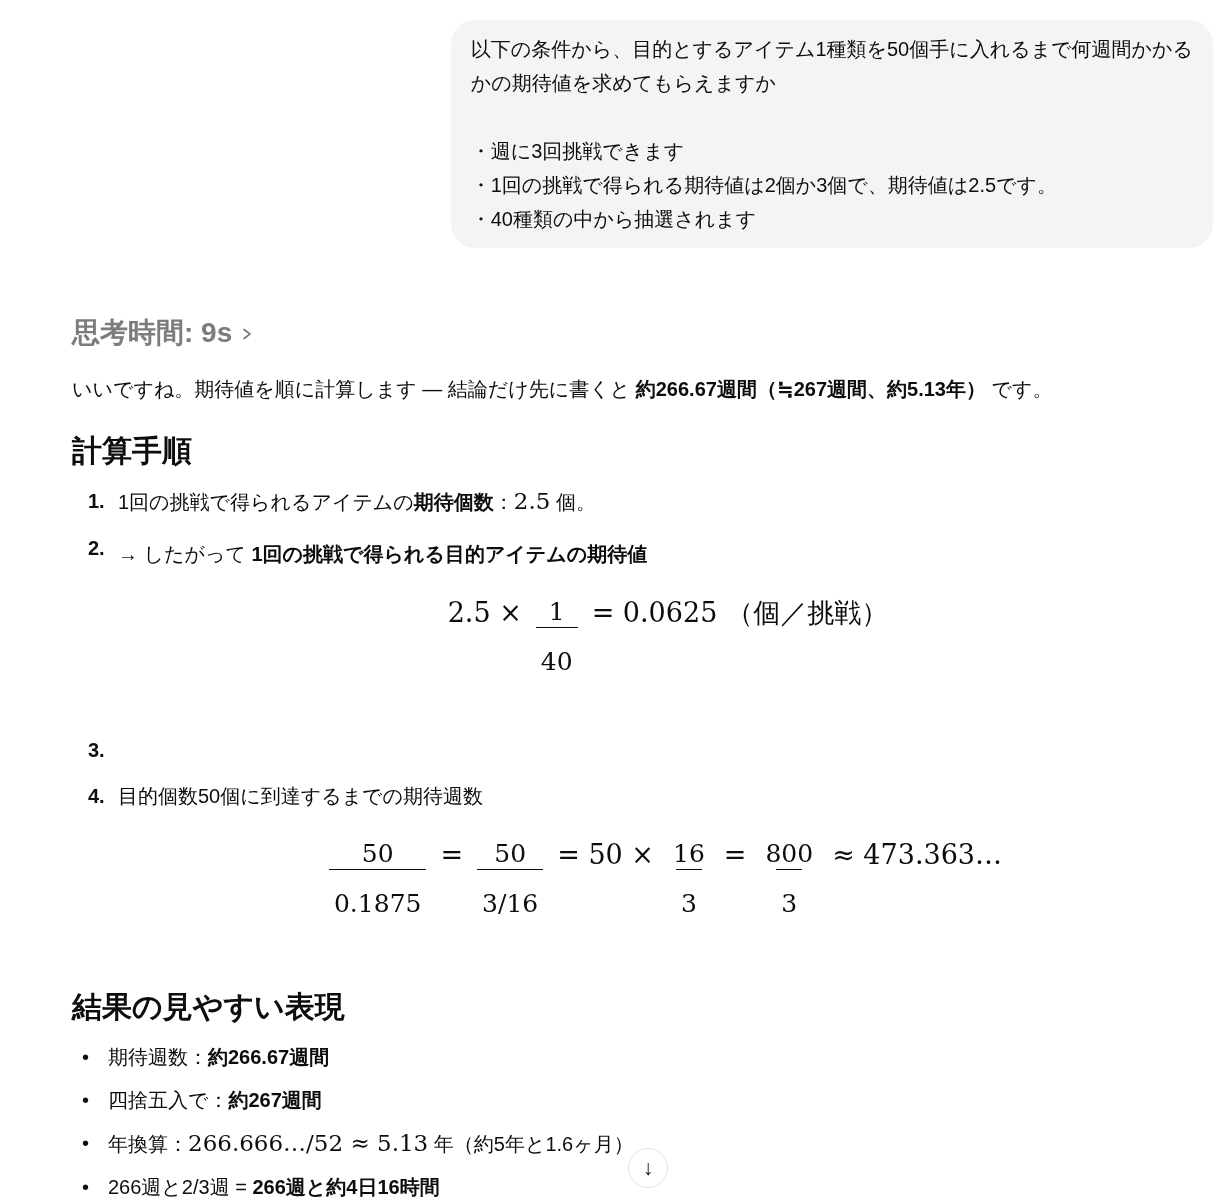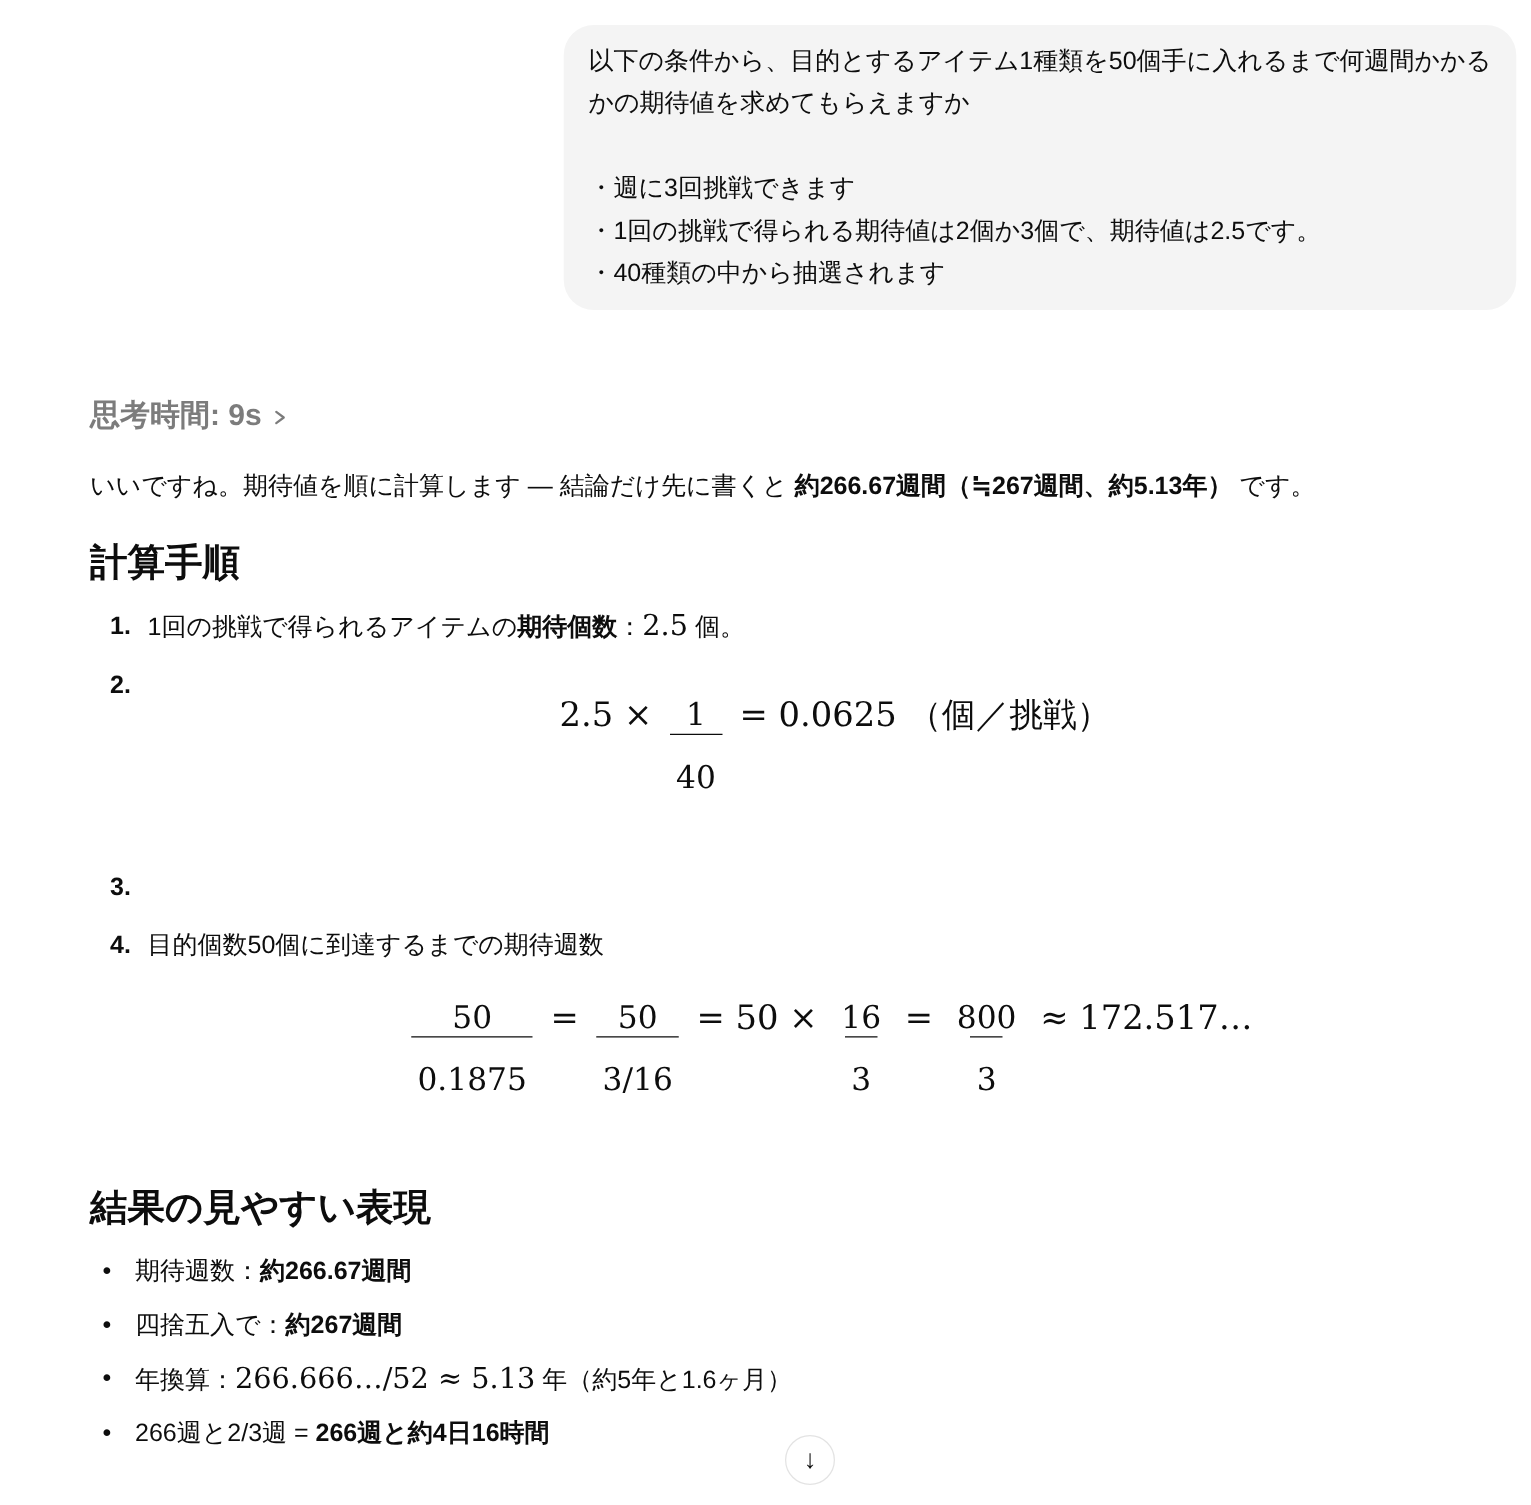--- a/index.html
+++ b/index.html
@@ -15,21 +15,21 @@
   .bubble-row{display:flex;justify-content:flex-end;padding-top:20px;}
   .bubble{
     background:#f4f4f4;border-radius:24px;
     padding:12px 20px;max-width:790px;box-sizing:border-box;
     font-size:20px;line-height:34px;white-space:pre-line;color:#0d0d0d;
   }
 
   
   .thinking{
     margin-top:72px;display:inline-flex;align-items:center;gap:8px;
-    font-size:24px;font-weight:600;color:#7c7c7c;cursor:pointer;line-height:26px;
+    font-size:28px;font-weight:600;color:#7c7c7c;cursor:pointer;line-height:26px;
     background:none;border:none;padding:0;font-family:inherit;
   }
   .thinking svg{display:block;margin-top:2px;}
 
   .intro{margin:26px 0 0;font-size:20px;line-height:34px;}
   .b{font-weight:700;}
   .imath{font-family:"DejaVu Serif","Liberation Serif",serif;font-size:23px;}
 
   h3.sec{margin:28px 0 0;font-size:30px;line-height:34px;font-weight:700;}
 
@@ -98,20 +98,21 @@
     <div class="oli">
       <span class="marker">1.</span>
       <div class="licontent">
         <div><span>1回の挑戦で得られるアイテムの</span><span class="b">期待個数</span><span>：</span><span class="imath">2.5</span><span> 個。</span></div>
       </div>
     </div>
 
     <div class="oli">
       <span class="marker">2.</span>
       <div class="licontent">
+        <div class="arrow-line"><span>→ したがって </span><span class="b">1回の挑戦で得られる目的アイテムの期待値</span></div>
         <div class="math-display">
           <span class="mtok">2.5 ×</span>
           <span class="frac">
             <span class="num">1</span>
             <span class="den">40</span>
           </span>
           <span class="mtok">= 0.0625</span>
           <span class="mcjk">（個／挑戦）</span>
         </div>
       </div>
@@ -140,21 +141,21 @@
           <span class="mtok">= 50 ×</span>
           <span class="frac">
             <span class="num">16</span>
             <span class="den">3</span>
           </span>
           <span class="mtok">=</span>
           <span class="frac">
             <span class="num">800</span>
             <span class="den">3</span>
           </span>
-          <span class="mtok">≈ 172.517…</span>
+          <span class="mtok">≈ 473.363…</span>
         </div>
       </div>
     </div>
 
   </div>
 
   <h3 class="sec">結果の見やすい表現</h3>
 
   <div class="ulist">
     <div class="uli">

